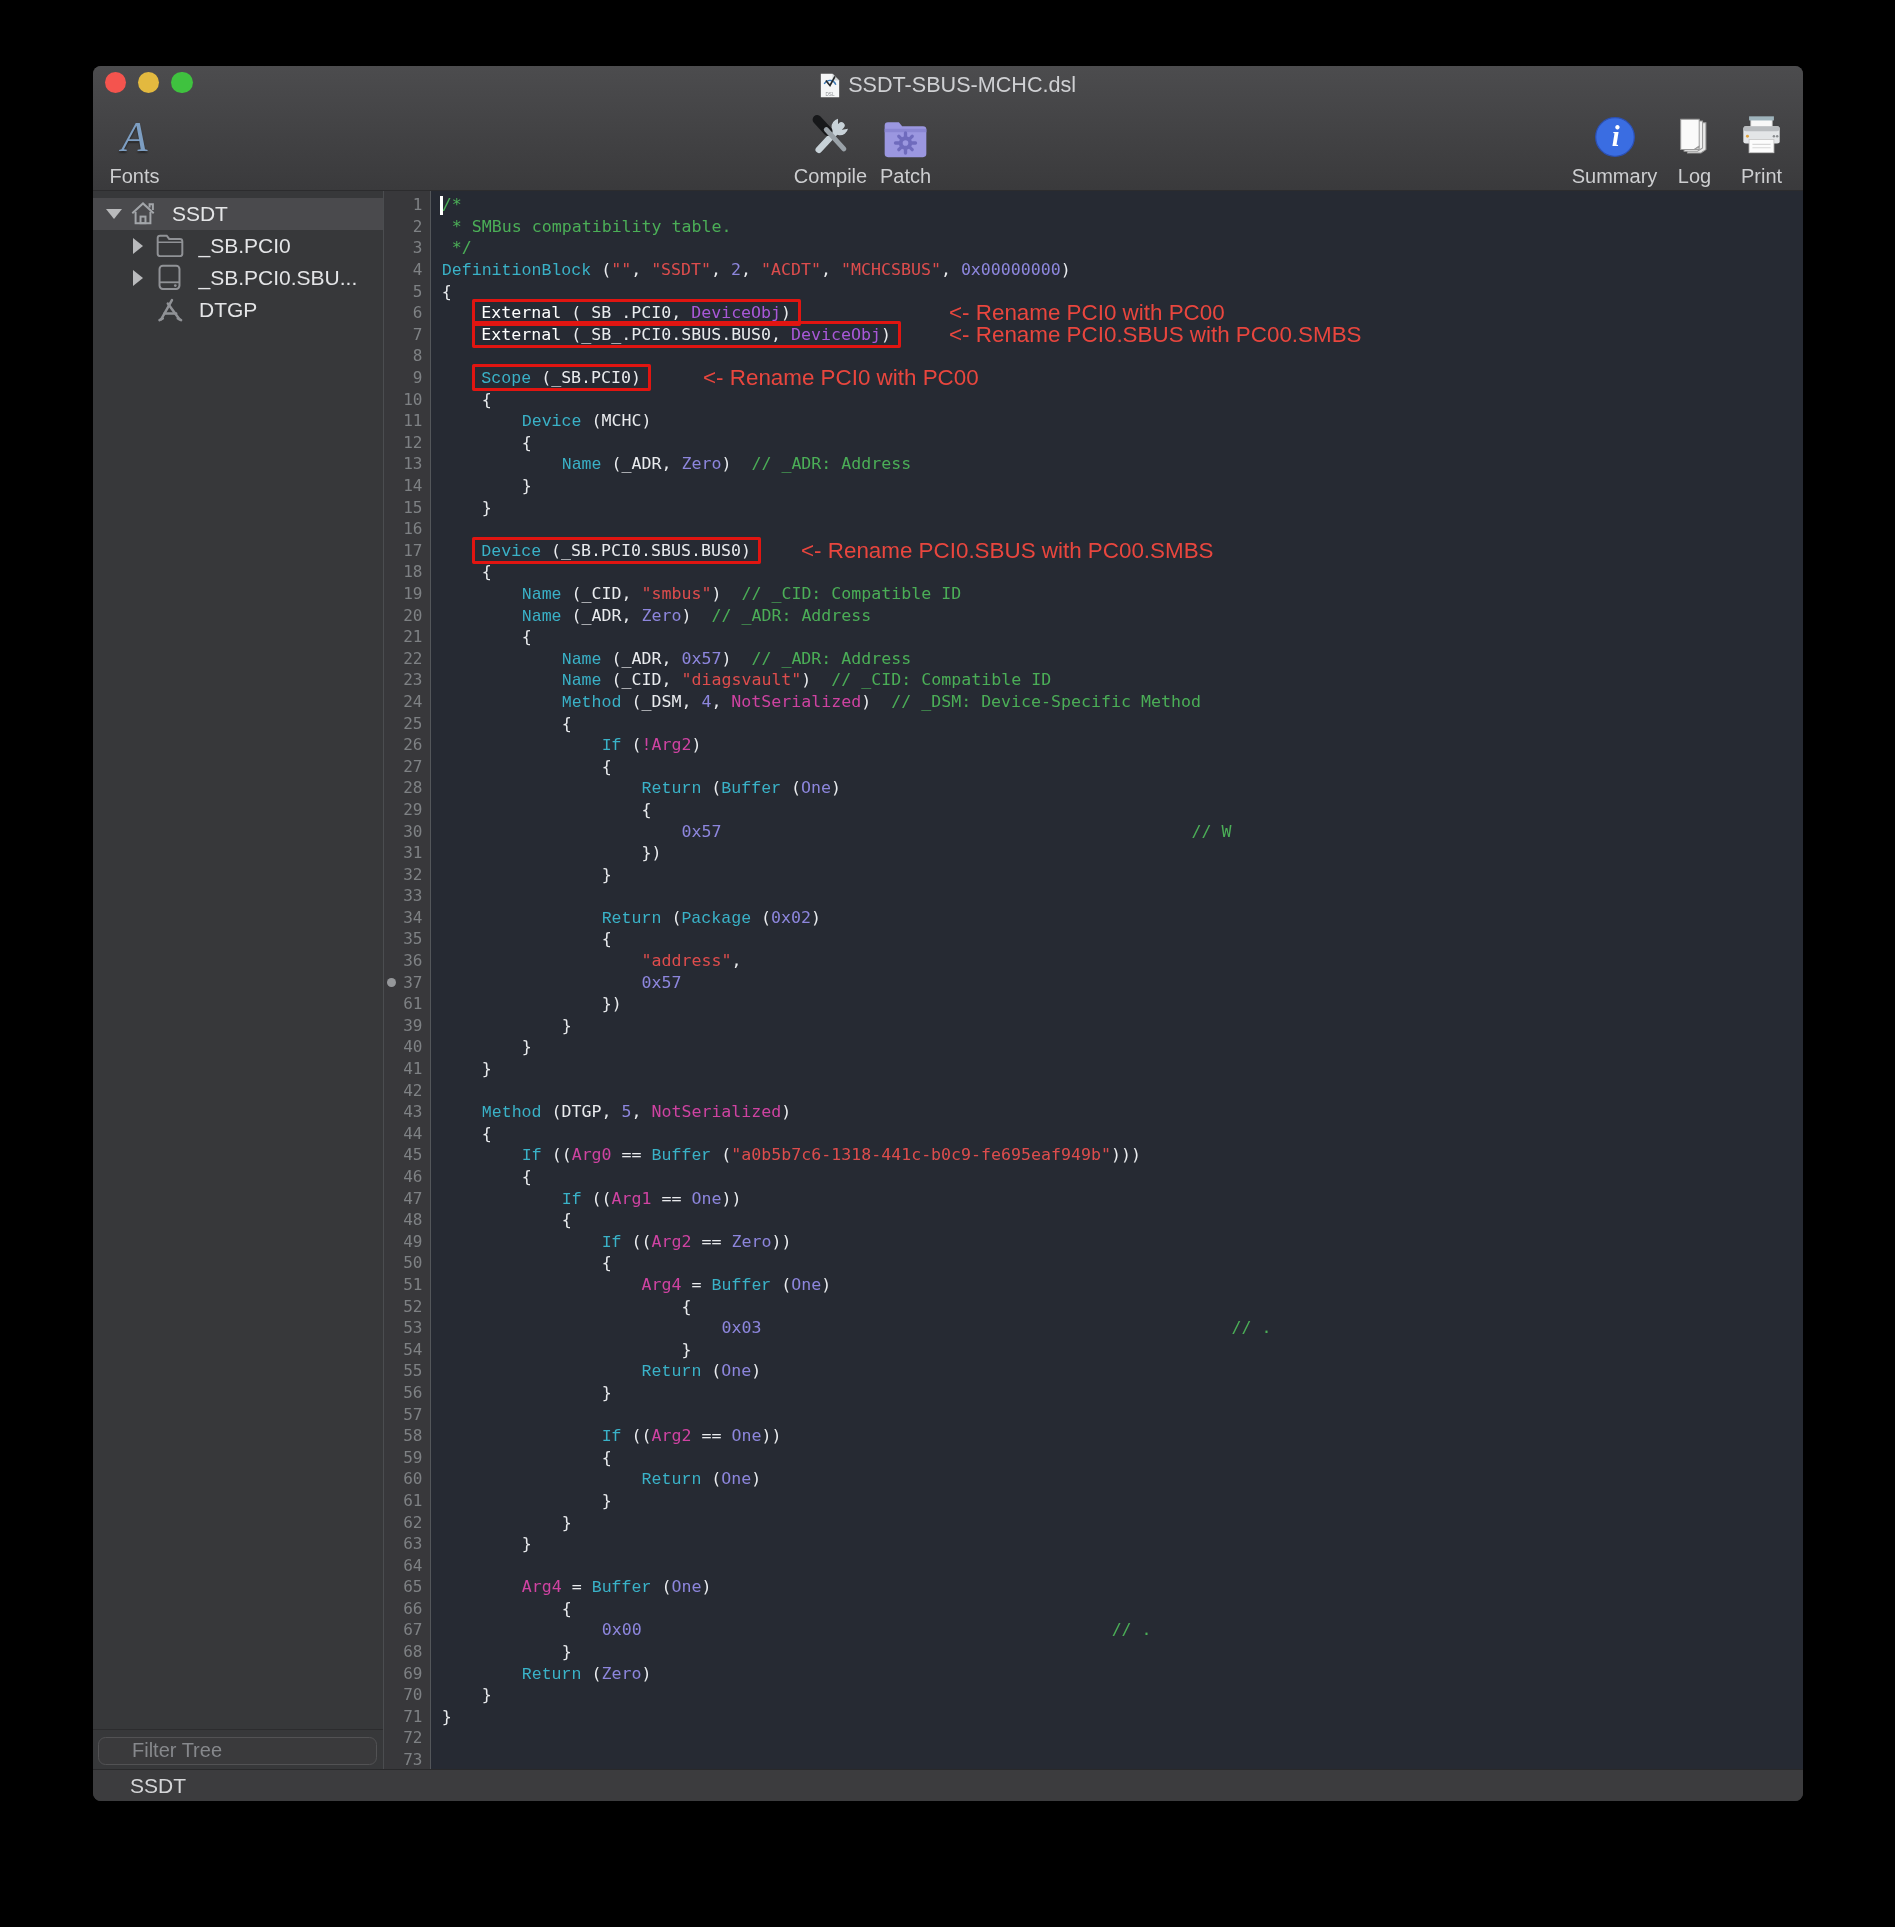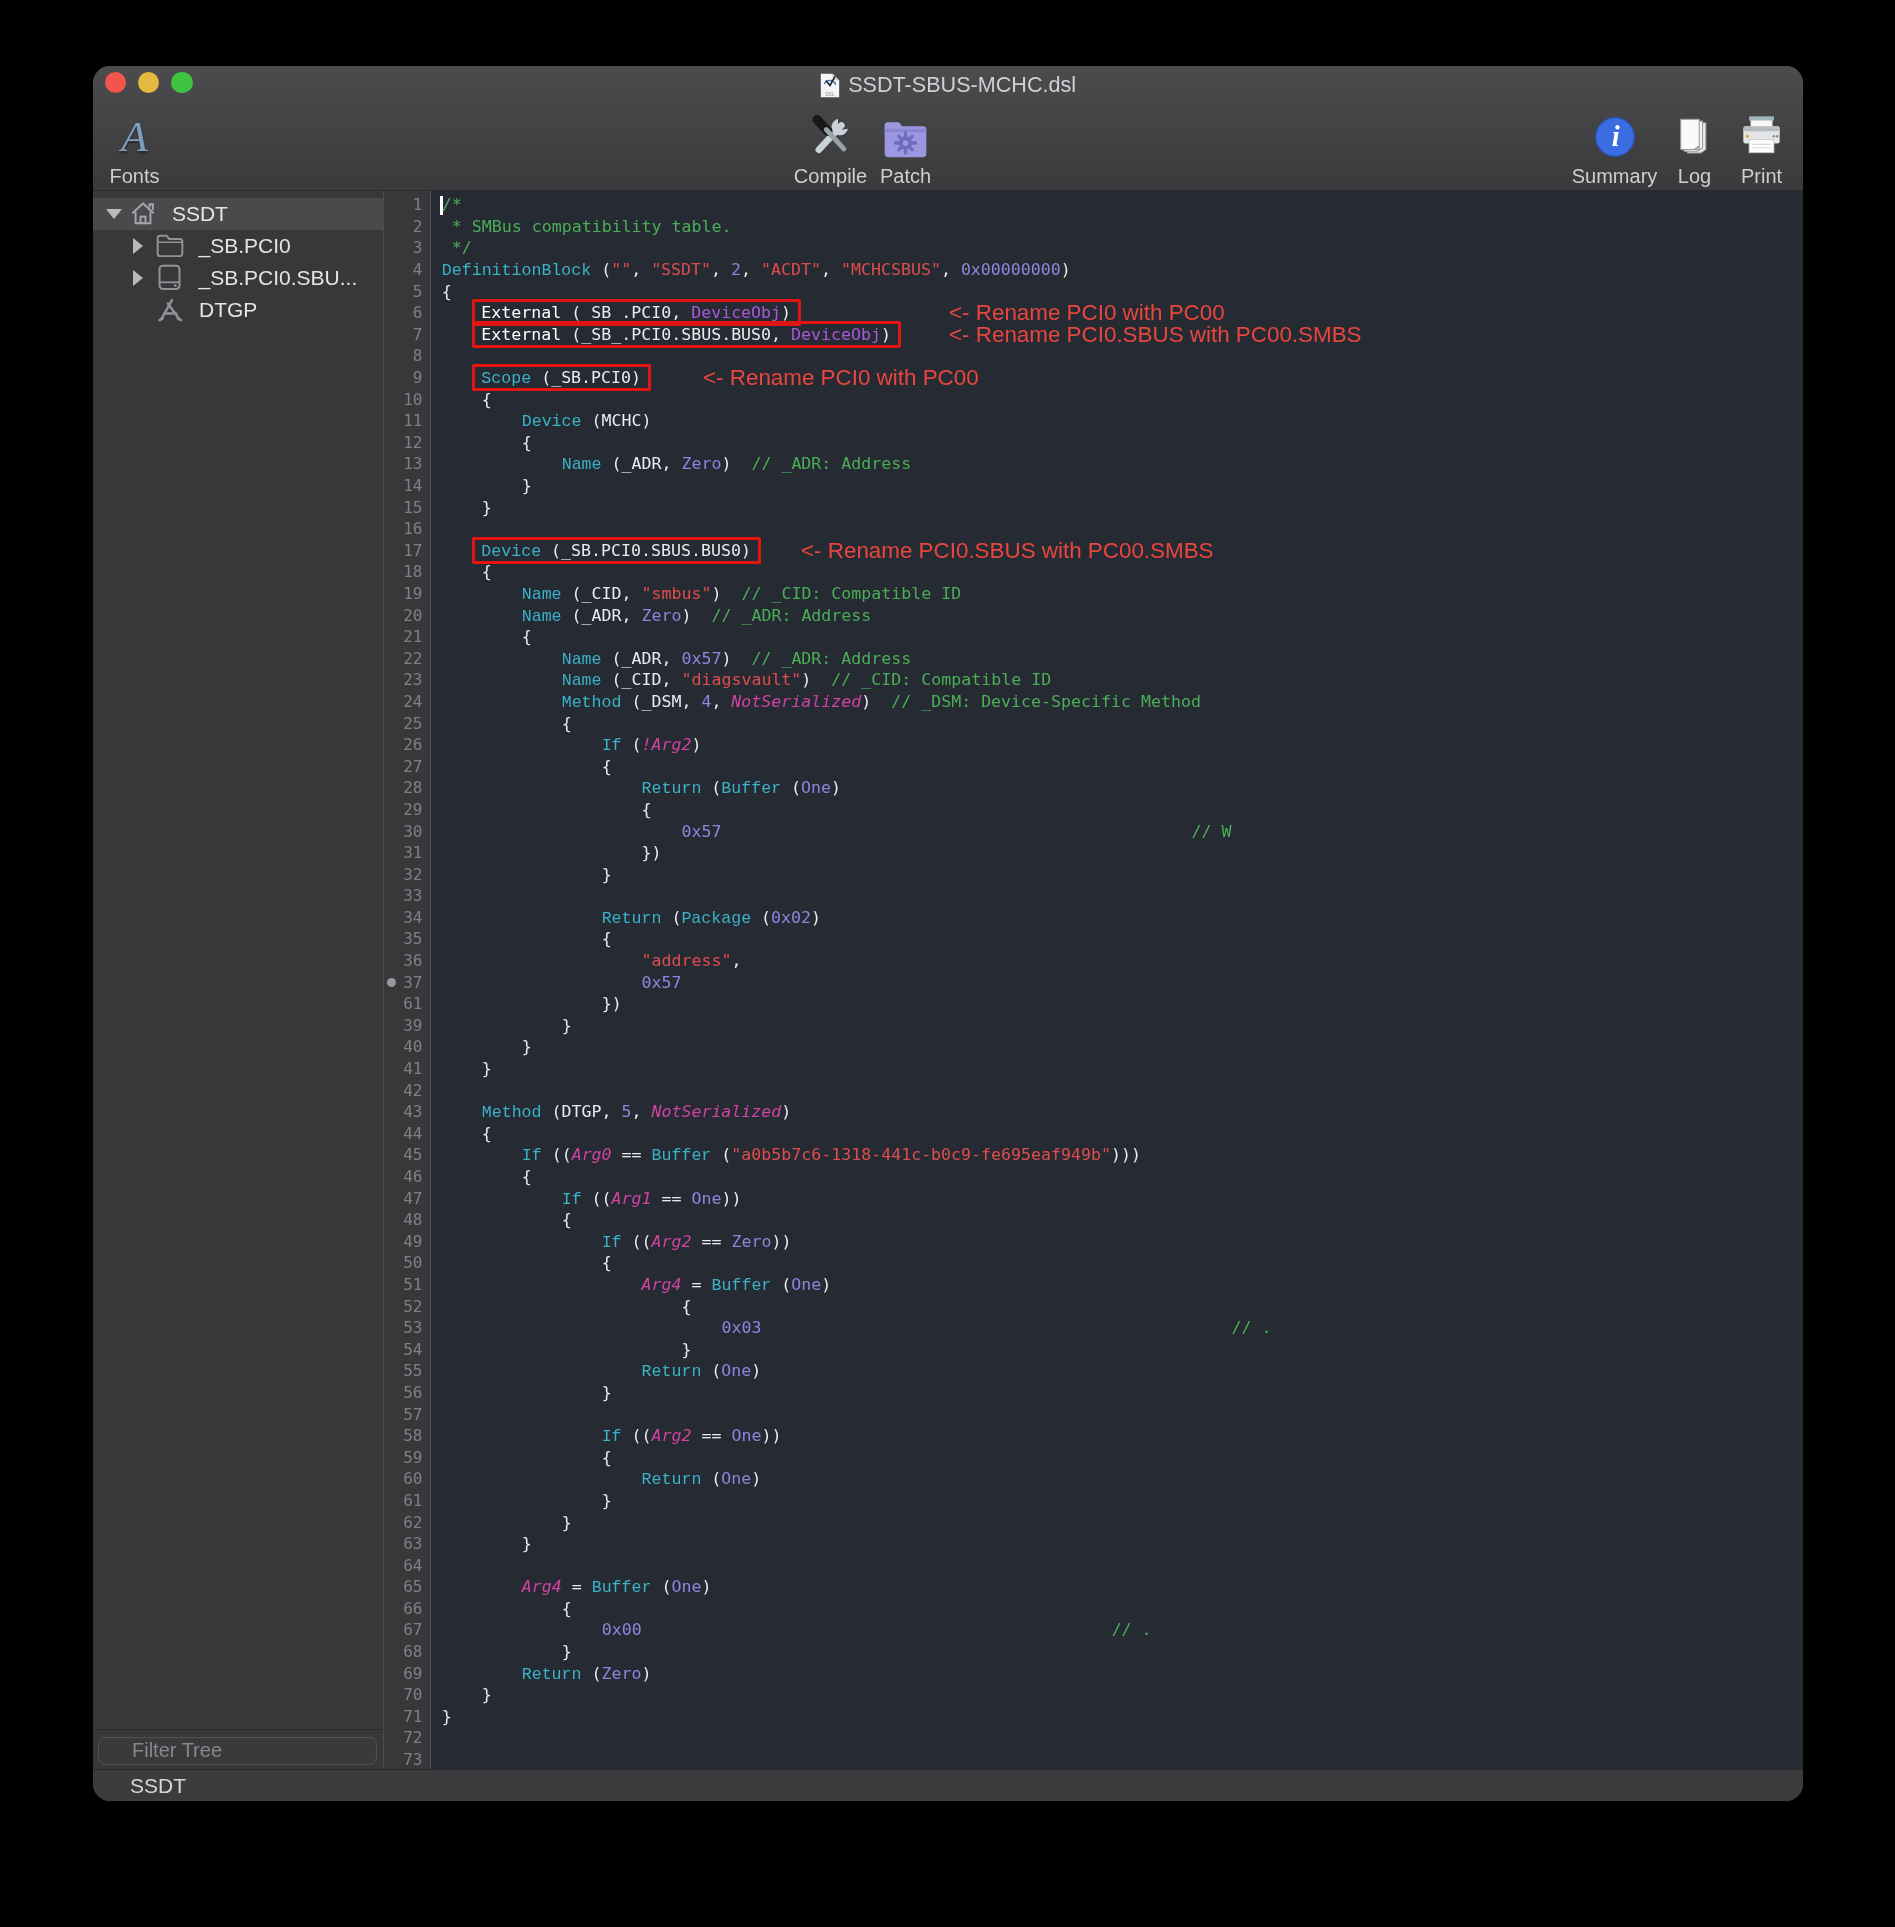--- a/index.html
+++ b/index.html
@@ -1,20 +1,20 @@
 <!DOCTYPE html>
 <html style="font-size:13.3px"><head>
 <meta charset="utf-8">
 <style>
   * { margin:0; padding:0; box-sizing:border-box; }
   html,body { background:#000; }
   body { width:1896px; height:1927px; position:relative; font-family:"Liberation Sans", sans-serif; }
 
   .window { position:absolute; left:93px; top:66px; width:1710px; height:1735px;
-            border-radius:17px; overflow:hidden; background:#3d3d3f; }
+            border-radius:8px; overflow:hidden; background:#3d3d3f; }
 
   
   .header { position:absolute; left:0; top:0; width:100%; height:125px;
             background:linear-gradient(#4c4c4e,#3a3a3c); border-bottom:1.7px solid #2c2c2e; }
   .titlebar { position:absolute; left:0; top:0; width:100%; height:38px;
               display:flex; align-items:center; justify-content:center; gap:8.3px; }
   .traffic { position:absolute; left:11.6px; top:5.8px; display:flex; gap:11.6px; }
   .light { width:21.6px; height:21.6px; border-radius:50%; }
   .light.red { background:#f4544e; }
   .light.yellow { background:#e3b93f; }
@@ -57,21 +57,21 @@
   .gl { height:21.6px; line-height:21.6px; text-align:right; padding-right:7.5px;
         font:16px/21.6px "DejaVu Sans Mono", monospace; color:#7e8184; position:relative; }
   .gl.mark::before { content:''; position:absolute; left:2.5px; top:6.6px; width:9.1px; height:9.1px;
                      border-radius:50%; background:#95979a; }
 
   .codearea { position:absolute; left:338px; top:0; right:0; height:100%;
               background:#262a33; padding-top:3.3px; overflow:hidden; }
   .line { height:21.6px; white-space:pre; position:relative; padding-left:10.8px;
           font:16.6px/21.6px "DejaVu Sans Mono", monospace; color:#e9ebee; }
   .p { color:#e9ebee; } .k { color:#3ab2c8;font-family:Liberation Mono, monospace; } .e { color:#ffffff; } .s { color:#de4d4d; }
-  .n { color:#8d86dd; } .m { color:#cf43a2;font-style:italic; } .v { color:#a958d8; } .c { color:#4bae57; }
+  .n { color:#8d86dd; } .m { color:#cf43a2; } .v { color:#a958d8; } .c { color:#4bae57; }
   .g47 { display:inline-block; width:470px; }
   .redbox { border:3.3px solid #e11511; padding:0.8px 6.6px; margin-left:-10px; border-radius:1.7px; }
   .ann { position:absolute; top:0; line-height:22.4px; font-family:"Liberation Sans",sans-serif;
          font-size:22.4px; color:#e9463e; white-space:nowrap; }
   .caret { position:absolute; left:9.1px; top:1.7px; width:3.3px; height:19px; background:#fff; }
 
   .statusbar { position:absolute; left:0; top:1703px; width:100%; height:32px;
                background:#3c3c3e; border-top:1.7px solid #29292b;
                display:flex; align-items:center; }
   .statusbar .txt { margin-left:37px; font-size:21px; color:#d5d6d8; }

